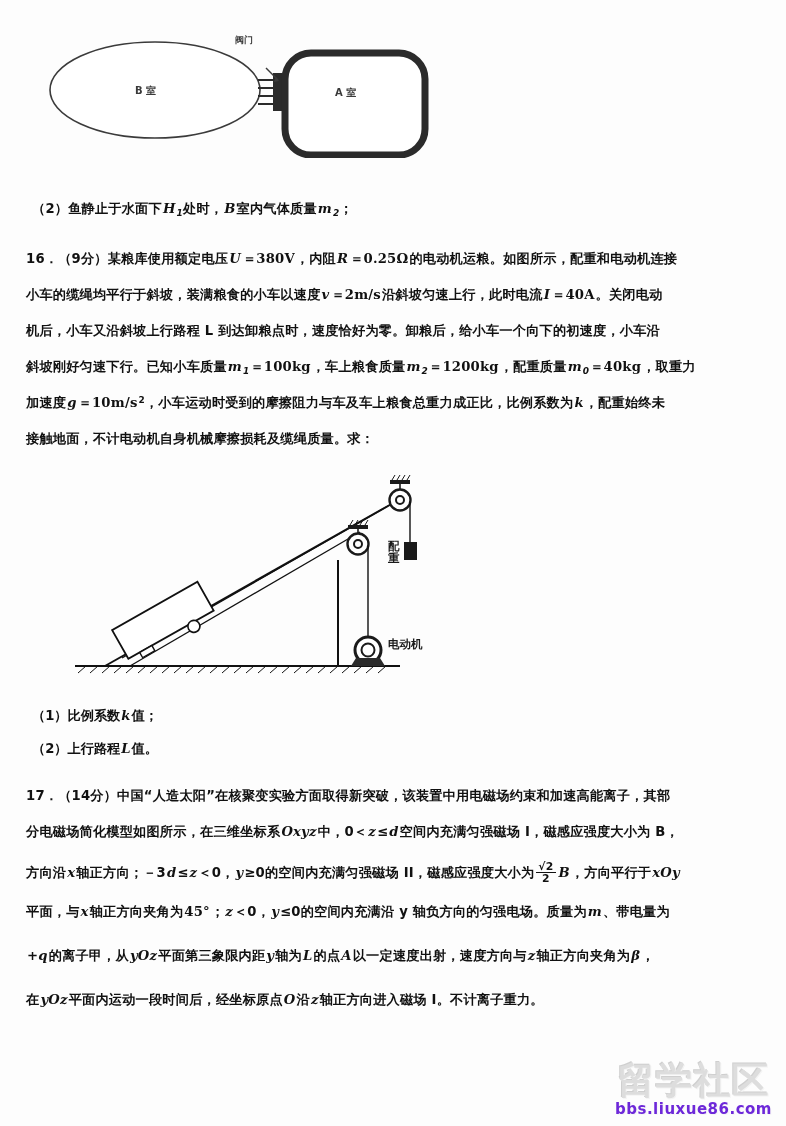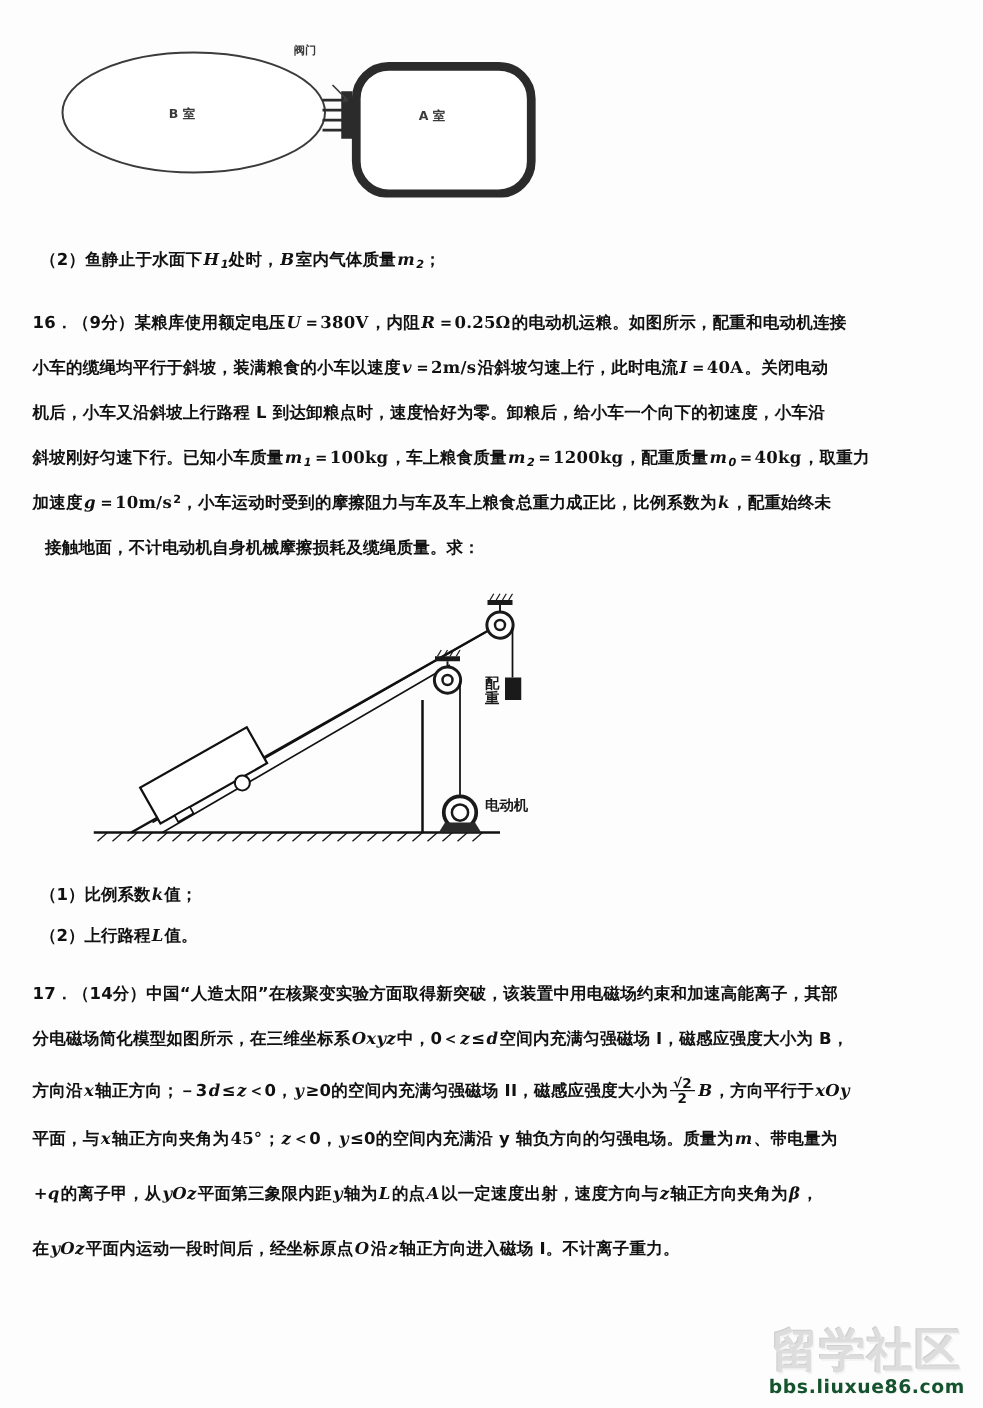--- a/index.html
+++ b/index.html
@@ -109,21 +109,21 @@
     font-weight: 800;
     letter-spacing: 1px;
     color: #dddddd;
     text-shadow: 1px 1px 0 #f4f4f4, -1px -1px 0 #cfcfcf;
     line-height: 1;
   }
   .watermark .wm-sub {
     font-family: "DejaVu Sans", "Liberation Sans", sans-serif;
     font-size: 15px;
     font-weight: 700;
-    color: #14532d;
+    color: #6d28d9;
     letter-spacing: 0.5px;
     text-shadow: 1px 1px 0 #f6f6f6;
     margin-top: 1px;
   }
 </style>
 </head>
 <body>
 
 <div class="page">
 
@@ -161,21 +161,21 @@
   <div class="para cjk" style="left:26px; top:324px;">机后，小车又沿斜坡上行路程 L 到达卸粮点时，速度恰好为零。卸粮后，给小车一个向下的初速度，小车沿</div>
 
   <div class="para cjk" style="left:26px; top:360px;">
     <span>斜坡刚好匀速下行。已知小车质量</span><i class="mi">m</i><sub>1</sub><span class="up">＝100kg</span><span>，车上粮食质量</span><i class="mi">m</i><sub>2</sub><span class="up">＝1200kg</span><span>，配重质量</span><i class="mi">m</i><sub>0</sub><span class="up">＝40kg</span><span>，取重力</span>
   </div>
 
   <div class="para cjk" style="left:26px; top:396px;">
     <span>加速度</span><i class="mi">g</i><span class="up">＝10m/s</span><sup>2</sup><span>，小车运动时受到的摩擦阻力与车及车上粮食总重力成正比，比例系数为</span><i class="mi">k</i><span>，配重始终未</span>
   </div>
 
-  <div class="para cjk" style="left:36px; top:432px;text-align:right;">接触地面，不计电动机自身机械摩擦损耗及缆绳质量。求：</div>
+  <div class="para cjk" style="left:26px; top:432px;text-align:right;">接触地面，不计电动机自身机械摩擦损耗及缆绳质量。求：</div>
 
   <div class="fig2">
     <svg width="400" height="215" viewBox="0 0 400 215">
 
       <line x1="5" y1="196" x2="330" y2="196" stroke="#111" stroke-width="2"></line>
       <g stroke="#111" stroke-width="1">
         <line x1="8" y1="203" x2="16" y2="196"></line>
           <line x1="20" y1="203" x2="28" y2="196"></line>
         <line x1="32" y1="203" x2="40" y2="196"></line>
           <line x1="44" y1="203" x2="52" y2="196"></line>

